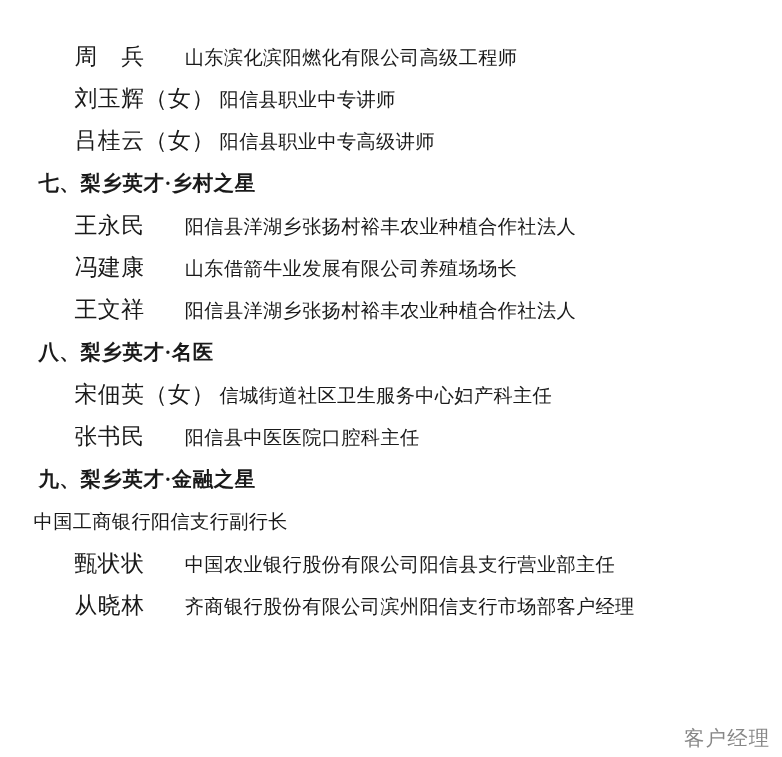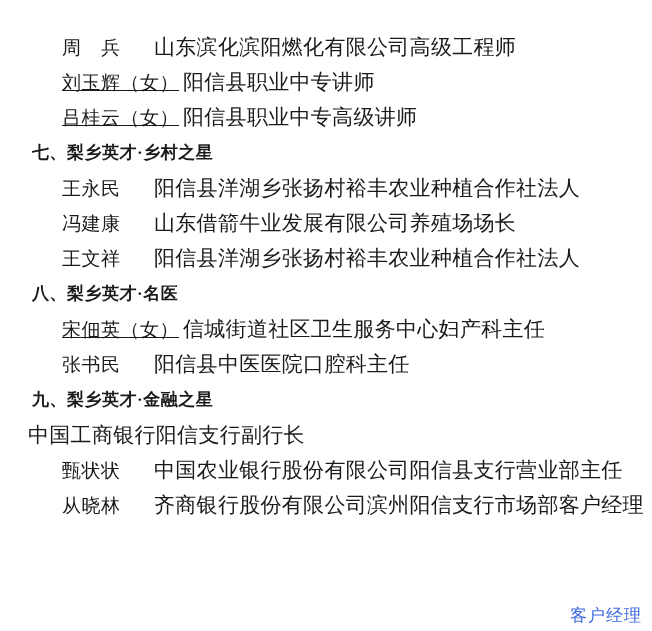--- a/index.html
+++ b/index.html
@@ -29,48 +29,47 @@
     line-height: 35px;
     white-space: nowrap;
   }
   .entry .nm {
     font-size: 19px;
     letter-spacing: 0.5px;
     padding-left: 34px;
     box-sizing: border-box;
   }
   .entry .desc {
-    font-size: 21px;
+    font-size: 16px;
     letter-spacing: 0.3px;
   }
   
   .entry .nm {
     min-width: 126px;
   }
   .entry.long .nm {
     min-width: 0;
     padding-right: 4px;
-    text-decoration: underline;
   }
   .section {
     margin: 0;
     height: 36px;
     line-height: 36px;
     font-size: 17px;
     font-weight: bold;
     letter-spacing: 0.5px;
     white-space: nowrap;
     padding-left: 4px;
   }
   .wm {
     position: absolute;
     right: 10px;
     bottom: 4px;
     font-size: 17px;
-    color: #1d4ed8;
+    color: #737373;
     letter-spacing: 1px;
     font-family: "Liberation Sans", sans-serif;
     opacity: 0.85;
     pointer-events: none;
   }
 </style>
 </head>
 <body>
 
 <div class="page">

